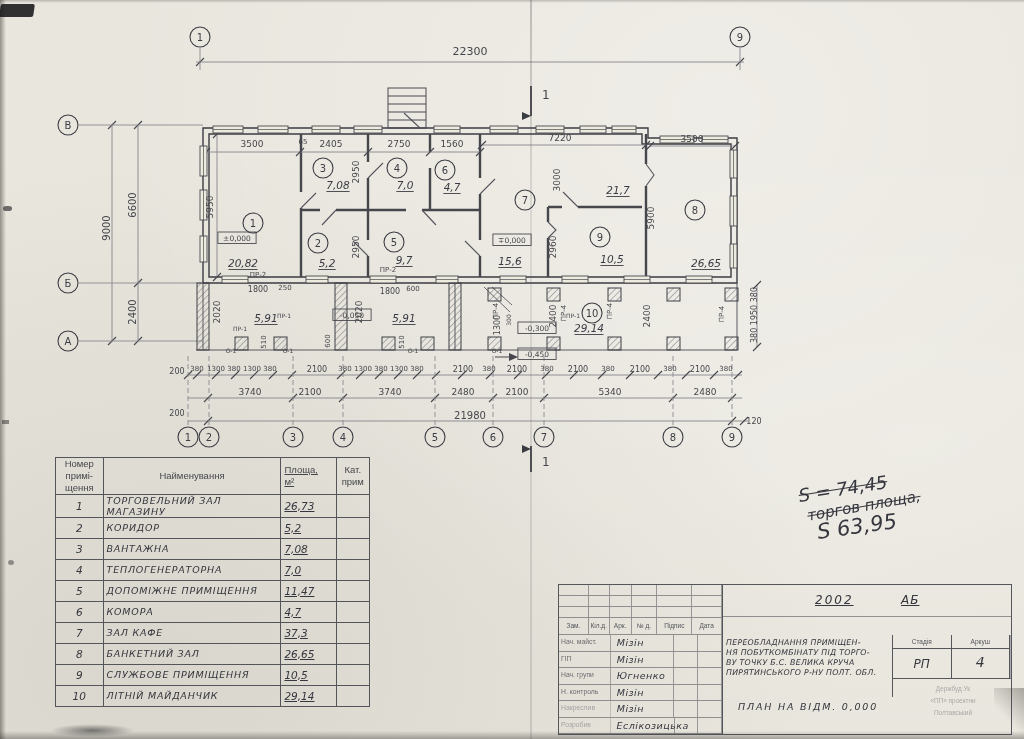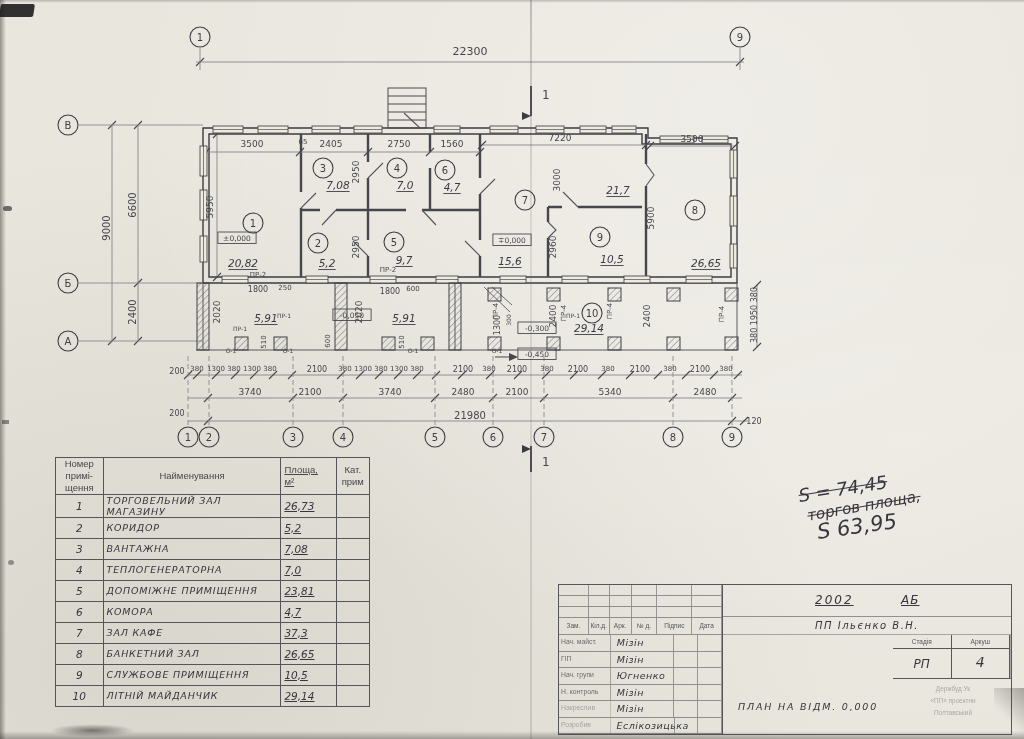--- a/index.html
+++ b/index.html
@@ -454,21 +454,21 @@
           </tr>
           <tr>
             <td class="c-num hwn">4</td>
             <td class="c-name hwc">Теплогенераторна</td>
             <td class="c-area hwn">7,0</td>
             <td class="c-cat"></td>
           </tr>
           <tr>
             <td class="c-num hwn">5</td>
             <td class="c-name hwc">Допоміжне приміщення</td>
-            <td class="c-area hwn">23,81</td>
+            <td class="c-area hwn">11,47</td>
             <td class="c-cat"></td>
           </tr>
           <tr>
             <td class="c-num hwn">6</td>
             <td class="c-name hwc">Комора</td>
             <td class="c-area hwn">4,7</td>
             <td class="c-cat"></td>
           </tr>
           <tr>
             <td class="c-num hwn">7</td>
@@ -577,21 +577,26 @@
             <div class="tb-cell" style="width: 24px;"></div>
             <div class="tb-cell" style="width: 24px;"></div>
           </div>
         </div>
     </div>
     <div class="tb-right">
       <div class="tb-year">
         <span class="tb-2002 hand">2002</span>
         <span class="tb-ab hand">АБ</span>
       </div>
-      <div class="tb-firm hand">ПП Ільєнко В.Н.</div>
+      <div class="tb-proj hand" id="tb-proj">
+          <div>Переобладнання приміщен-</div>
+          <div>ня побуткомбінату під торго-</div>
+          <div>ву точку б.с. Велика Круча</div>
+          <div>Пирятинського р-ну Полт. обл.</div>
+        </div>
       <div class="tb-stage">
         <div class="hrow">
           <div>Стадія</div>
           <div>Аркуш</div>
         </div>
         <div class="vrow">
           <div class="tb-rp hand">РП</div>
           <div class="tb-4 hand">4</div>
         </div>
       </div>

